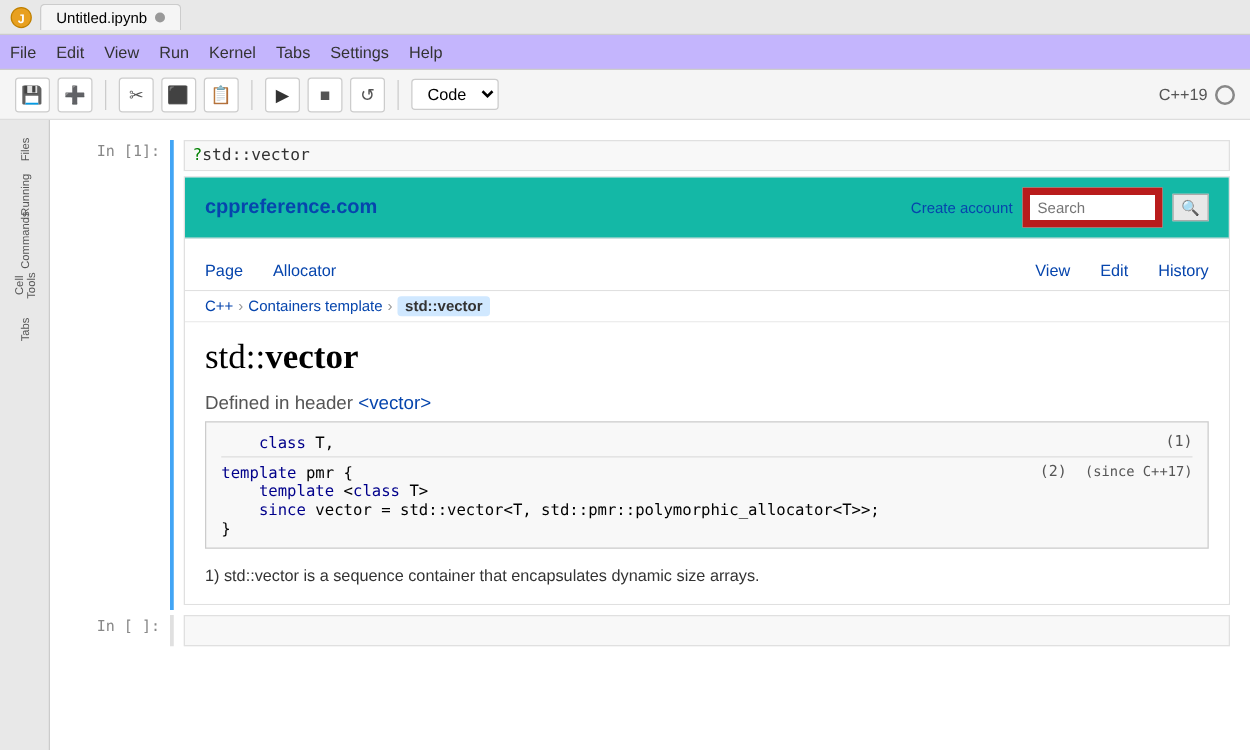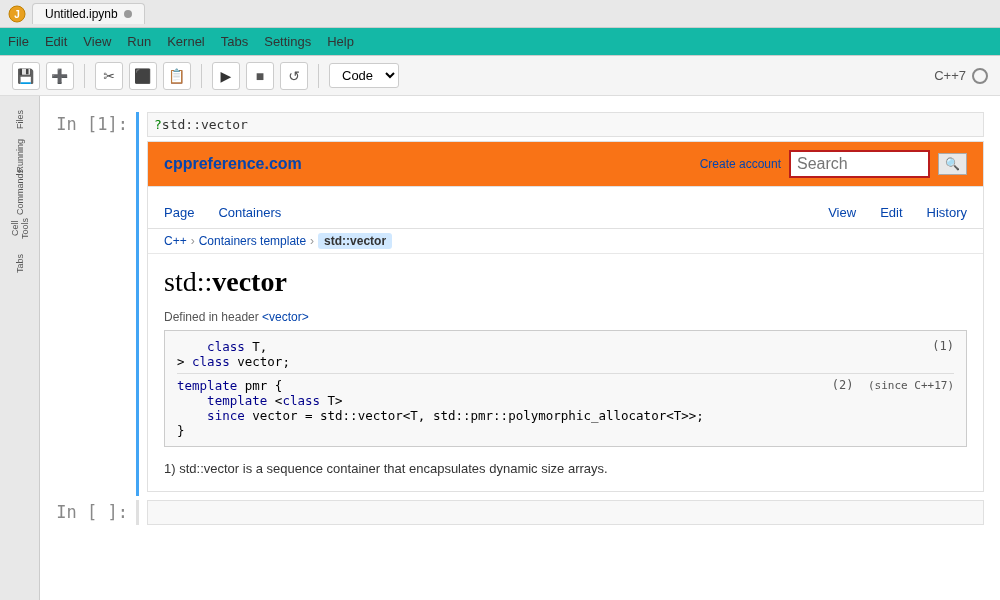--- a/index.html
+++ b/index.html
@@ -4,21 +4,21 @@
   <style>
     * { margin: 0; padding: 0; box-sizing: border-box; }
     body { font-family: -apple-system, BlinkMacSystemFont, 'Segoe UI', sans-serif; background: #f5f5f5; width: 1000px; height: 600px; overflow: hidden; }
 
     
     #titlebar { background: #e8e8e8; height: 28px; display: flex; align-items: center; padding: 0 8px; border-bottom: 1px solid #ccc; }
     #titlebar .tab { background: #f5f5f5; border: 1px solid #ccc; border-bottom: none; padding: 3px 12px; font-size: 12px; display: flex; align-items: center; gap: 6px; border-radius: 4px 4px 0 0; }
     #titlebar .tab .dot { width: 8px; height: 8px; background: #999; border-radius: 50%; }
 
     
-    #menubar { background: #14b8a6; height: 28px; display: flex; align-items: center; padding: 0 8px; border-bottom: 1px solid #ccc; gap: 16px; }
+    #menubar { background: #c4b5fd; height: 28px; display: flex; align-items: center; padding: 0 8px; border-bottom: 1px solid #ccc; gap: 16px; }
     #menubar span { font-size: 13px; cursor: pointer; color: #333; }
 
     
     #toolbar { background: #f5f5f5; height: 40px; display: flex; align-items: center; padding: 0 12px; border-bottom: 1px solid #ddd; gap: 6px; }
     .toolbar-btn { background: #fff; border: 1px solid #ccc; border-radius: 3px; width: 28px; height: 28px; display: flex; align-items: center; justify-content: center; cursor: pointer; font-size: 14px; color: #555; }
     .toolbar-separator { width: 1px; height: 24px; background: #ccc; margin: 0 4px; }
     .cell-type-select { border: 1px solid #ccc; border-radius: 3px; padding: 3px 8px; font-size: 13px; background: #fff; cursor: pointer; }
     .toolbar-spacer { flex: 1; }
     .kernel-indicator { font-size: 13px; color: #555; display: flex; align-items: center; gap: 6px; }
     .kernel-circle { width: 16px; height: 16px; border: 2px solid #888; border-radius: 50%; }
@@ -29,54 +29,54 @@
     
     #left-sidebar { width: 40px; background: #e8e8e8; border-right: 1px solid #ccc; display: flex; flex-direction: column; align-items: center; padding-top: 8px; gap: 4px; }
     .sidebar-icon { width: 32px; height: 32px; display: flex; align-items: center; justify-content: center; font-size: 11px; cursor: pointer; color: #555; border-radius: 3px; }
     .sidebar-icon-label { font-size: 9px; text-align: center; color: #555; writing-mode: vertical-rl; transform: rotate(180deg); padding: 4px 0; }
 
     
     #notebook { flex: 1; background: #fff; overflow-y: auto; padding: 16px; }
 
     
     .cell { display: flex; margin-bottom: 4px; }
-    .cell-prompt { min-width: 80px; font-size: 17px; font-family: monospace; color: #888; padding-top: 2px; text-align: right; padding-right: 8px; }
+    .cell-prompt { min-width: 80px; font-size: 12px; font-family: monospace; color: #888; padding-top: 2px; text-align: right; padding-right: 8px; }
     .cell-content { flex: 1; border-left: 3px solid #42a5f5; padding-left: 8px; }
     .cell-input { font-family: monospace; font-size: 13px; color: #333; background: #f8f8f8; padding: 4px 6px; border: 1px solid #e0e0e0; }
     .cell-output { background: #fff; padding: 4px 0; }
     .cell-empty .cell-content { border-left: 3px solid #e0e0e0; }
 
     
     .cppref-container { border: 1px solid #e0e0e0; font-size: 13px; }
-    .cppref-header { display: flex; align-items: center; justify-content: space-between; padding: 8px 16px; background: #f97316; border-bottom: 1px solid #e0e0e0; }
+    .cppref-header { display: flex; align-items: center; justify-content: space-between; padding: 8px 16px; background: #14b8a6; border-bottom: 1px solid #e0e0e0; }
     .cppref-logo { color: #0645ad; font-size: 16px; font-weight: bold; }
     .cppref-search-area { display: flex; align-items: center; gap: 8px; }
     .cppref-create-link { color: #0645ad; font-size: 12px; cursor: pointer; }
-    .cppref-search { border: 2px solid #b91c1c; padding: 3px 6px; font-size: 16px; width: 141px; }
+    .cppref-search { border: 6px solid #b91c1c; padding: 3px 6px; font-size: 12px; width: 112px; }
     .cppref-search-btn { background: #e8e8e8; border: 1px solid #aaa; padding: 3px 6px; font-size: 12px; cursor: pointer; }
 
     
     .cppref-nav { display: flex; justify-content: space-between; align-items: center; border-bottom: 1px solid #e0e0e0; background: #fff; padding: 0 4px; }
     .cppref-nav-left { display: flex; gap: 0; }
     .nav-tab { padding: 6px 12px; font-size: 13px; cursor: pointer; color: #0645ad; border-bottom: 2px solid transparent; margin-top: 12px; }
     .cppref-nav-right { display: flex; gap: 0; }
 
     
     .cppref-breadcrumb { padding: 4px 16px; font-size: 12px; background: #fff; border-bottom: 1px solid #e8e8e8; display: flex; gap: 4px; align-items: center; }
     .breadcrumb-item { color: #0645ad; cursor: pointer; }
     .breadcrumb-separator { color: #999; }
     .breadcrumb-current { background: #d0e8ff; padding: 1px 6px; border-radius: 3px; font-weight: bold; color: #333; }
 
     
     .cppref-content { padding: 12px 16px; background: #fff; }
     .cppref-title { font-size: 28px; font-family: 'Linux Libertine', Georgia, serif; color: #000; margin-bottom: 12px; }
     .cppref-title span { font-weight: normal; }
 
     
-    .defined-header { font-size: 12px; color: #555; margin-bottom: 6px; }
+    .defined-header { font-size: 15px; color: #555; margin-bottom: 6px; }
     .defined-header a { color: #0645ad; cursor: pointer; }
     .code-box { border: 1px solid #ccc; background: #f8f8f8; padding: 8px 12px; font-family: monospace; font-size: 12.5px; margin-bottom: 12px; }
     .code-row { display: flex; justify-content: space-between; align-items: flex-start; }
     .code-block { flex: 1; }
     .code-num { color: #555; font-size: 12px; padding-left: 16px; }
     .c-keyword { color: #00008b; }
     .c-namespace { color: #00008b; }
     .code-separator { border: none; border-top: 1px solid #ddd; margin: 4px 0; }
 
     
@@ -117,21 +117,21 @@
   <div class="toolbar-separator"></div>
   <button class="toolbar-btn" title="Run" style="color:#333;">▶</button>
   <button class="toolbar-btn" title="Stop">■</button>
   <button class="toolbar-btn" title="Restart">↺</button>
   <div class="toolbar-separator"></div>
   <select class="cell-type-select">
     <option>Code</option>
   </select>
   <div class="toolbar-spacer"></div>
   <div class="kernel-indicator">
-    <span>C++7</span>
+    <span>C++19</span>
     <div class="kernel-circle"></div>
   </div>
 </div>
 
 <div id="main">
 
   <div id="left-sidebar">
     <div class="sidebar-icon">
       <span class="sidebar-icon-label">Files</span>
     </div>
@@ -166,21 +166,21 @@
               <div class="cppref-search-area">
                 <span class="cppref-create-link">Create account</span>
                 <input class="cppref-search" type="text" placeholder="Search" style="">
                 <button class="cppref-search-btn">🔍</button>
               </div>
             </div>
 
             <div class="cppref-nav">
               <div class="cppref-nav-left">
                 <span class="nav-tab">Page</span>
-                <span class="nav-tab">Containers</span>
+                <span class="nav-tab">Allocator</span>
               </div>
               <div class="cppref-nav-right">
                 <span class="nav-tab">View</span>
                 <span class="nav-tab">Edit</span>
                 <span class="nav-tab">History</span>
               </div>
             </div>
 
             <div class="cppref-breadcrumb">
               <span class="breadcrumb-item">C++</span>
@@ -197,21 +197,20 @@
 
               <div class="defined-header">
                 <span>Defined in header</span>
                 <a>&lt;vector&gt;</a>
               </div>
 
               <div class="code-box">
                 <div class="code-row">
                   <div class="code-block">
                     <div>&nbsp;&nbsp;&nbsp;&nbsp;<span class="c-keyword">class</span> T,</div>
-                    <div>&gt; <span class="c-keyword">class</span> vector;</div>
                   </div>
                   <div class="code-num">(1)</div>
                 </div>
                 <hr class="code-separator">
                 <div class="code-row">
                   <div class="code-block">
                     <div><span class="c-namespace">template</span> pmr {</div>
                     <div>&nbsp;&nbsp;&nbsp;&nbsp;<span class="c-keyword">template</span> &lt;<span class="c-keyword">class</span> T&gt;</div>
                     <div>&nbsp;&nbsp;&nbsp;&nbsp;<span class="c-keyword">since</span> vector = std::vector&lt;T, std::pmr::polymorphic_allocator&lt;T&gt;&gt;;</div>
                     <div>}</div>

